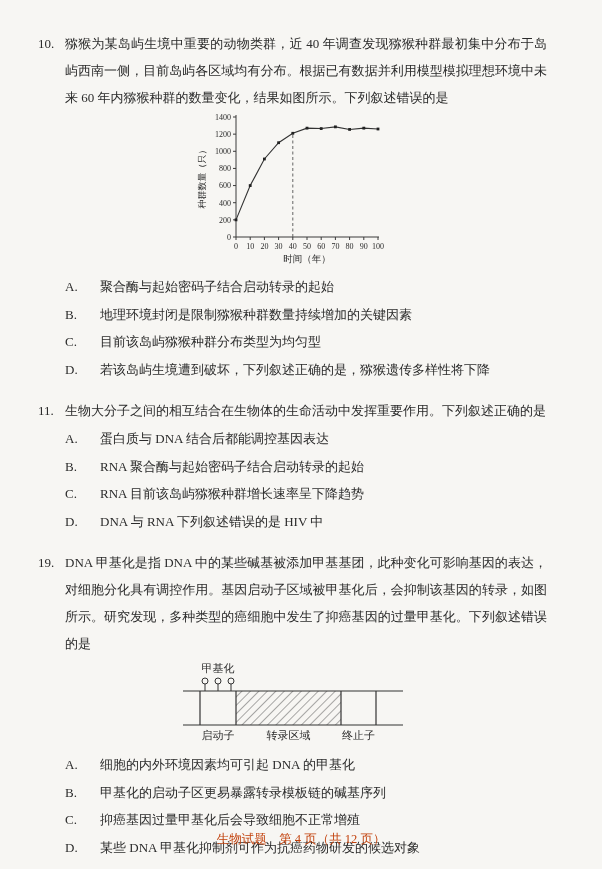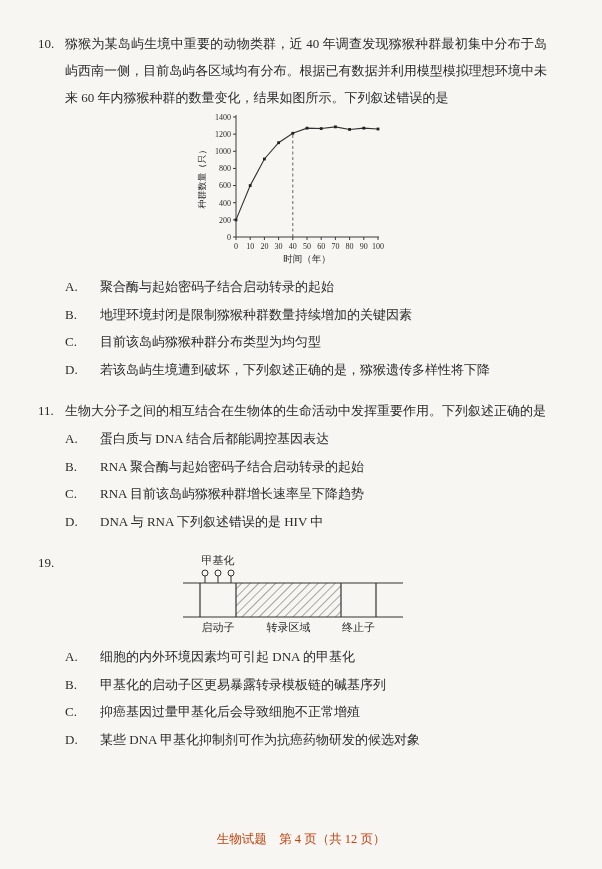--- a/index.html
+++ b/index.html
@@ -139,20 +139,21 @@
           <span class="opt-label">D.</span>
           <span class="opt-text">DNA 与 RNA 下列叙述错误的是 HIV 中</span>
         </div>
       </div>
     </div>
   </div>
 
   <div class="question">
     <div class="qnum">19.</div>
     <div class="qbody">
+      <div class="stem">DNA 甲基化是指 DNA 中的某些碱基被添加甲基基团，此种变化可影响基因的表达，对细胞分化具有调控作用。基因启动子区域被甲基化后，会抑制该基因的转录，如图所示。研究发现，多种类型的癌细胞中发生了抑癌基因的过量甲基化。下列叙述错误的是</div>
       <figure class="diagram-fig">
         <svg width="240" height="82" viewBox="0 0 240 82">
           <defs>
             <pattern id="hatch" width="6" height="6" patternUnits="userSpaceOnUse" patternTransform="rotate(45)">
               <line x1="0" y1="0" x2="0" y2="6" stroke="#555" stroke-width="1"></line>
             </pattern>
           </defs>
           <text x="40" y="11" text-anchor="middle" font-size="11" fill="#2b2b2b">甲基化</text>
           <g stroke="#333" fill="none" stroke-width="1">
             <line x1="27" y1="23" x2="27" y2="30"></line>

